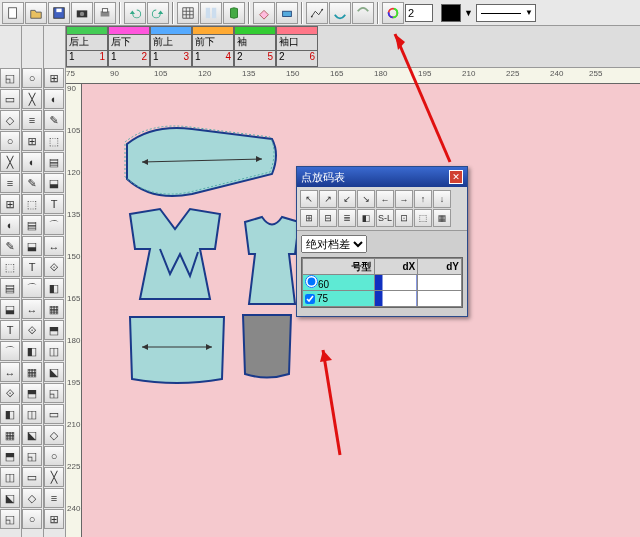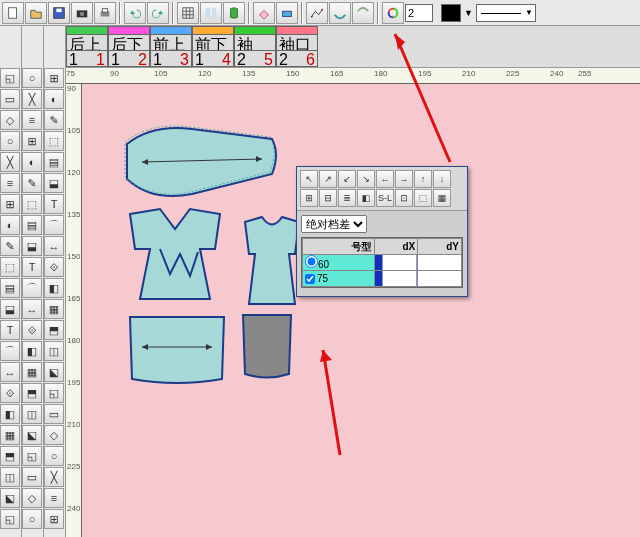--- a/index.html
+++ b/index.html
@@ -11,21 +11,21 @@
 .tb-btn svg { width: 14px; height: 14px; }
 .divider-v { width: 2px; height: 22px; border-left: 1px solid #888; border-right: 1px solid #fff; margin: 0 2px; }
 .color-swatch { width: 20px; height: 18px; border: 1px solid #666; }
 .num-field { width: 28px; height: 18px; border: 1px solid #666; background: #fff; font-size: 11px; padding: 0 2px; }
 .line-style { width: 60px; height: 18px; border: 1px solid #666; background: #fff; position: relative; }
 .line-style::after { content: ""; position: absolute; left: 4px; right: 14px; top: 50%; border-top: 1px solid #000; }
 .line-style .dd { position: absolute; right: 2px; top: 3px; font-size: 8px; }
 
 
 .piece-bar { height: 42px; display: flex; background: #ddd; border-bottom: 1px solid #999; margin-left: 66px; }
-.piece-tab { width: 42px; border: 1px solid #666; display: flex; flex-direction: column; font-size: 16px; }
+.piece-tab { width: 42px; border: 1px solid #666; display: flex; flex-direction: column; font-size: 10px; }
 .piece-tab .sw { flex: 1; }
 .piece-tab .lbl { height: 16px; display: flex; justify-content: space-between; padding: 0 2px; background: #ddd; border-top: 1px solid #666; }
 
 
 .left-bars { position: absolute; left: 0; top: 26px; bottom: 0; display: flex; }
 .left-col { width: 22px; background: #e8e8e8; border-right: 1px solid #999; display: flex; flex-direction: column; gap: 1px; padding-top: 42px; }
 .left-col .tb-btn { width: 20px; height: 20px; font-size: 11px; }
 
 
 .ruler-h { position: absolute; left: 66px; right: 0; top: 68px; height: 16px; background: #f5f5e8; border-bottom: 1px solid #666; font-size: 8px; color: #555; }
@@ -310,21 +310,21 @@
     <span style="left: 88px;">105</span>
     <span style="left: 132px;">120</span>
     <span style="left: 176px;">135</span>
     <span style="left: 220px;">150</span>
     <span style="left: 264px;">165</span>
     <span style="left: 308px;">180</span>
     <span style="left: 352px;">195</span>
     <span style="left: 396px;">210</span>
     <span style="left: 440px;">225</span>
     <span style="left: 484px;">240</span>
-    <span style="left: 512px;">255</span>
+    <span style="left: 523px;">255</span>
   </div>
 <div class="ruler-v" id="rulerv">
     <span style="top: 0px;">90</span>
     <span style="top: 42px;">105</span>
     <span style="top: 84px;">120</span>
     <span style="top: 126px;">135</span>
     <span style="top: 168px;">150</span>
     <span style="top: 210px;">165</span>
     <span style="top: 252px;">180</span>
     <span style="top: 294px;">195</span>
@@ -364,20 +364,25 @@
       </svg>
   </div>
   <div class="pattern" style="left:155px;top:225px">
     <svg width="60" height="75">
         <path d="M6 6 L54 6 L52 65 Q30 72 8 65 Z" fill="#888" stroke="#1a3a8a" stroke-width="2"></path>
       </svg>
   </div>
 </div>
 
 <div class="dialog">
+  <div class="dlg-title">
+    <span>点放码表</span>
+    <span class="spacer"></span>
+    <div class="dlg-close">✕</div>
+  </div>
   <div class="dlg-tools" id="dlgtools">
       <div class="tb-btn">↖</div>
       <div class="tb-btn">↗</div>
       <div class="tb-btn">↙</div>
       <div class="tb-btn">↘</div>
       <div class="tb-btn">←</div>
       <div class="tb-btn">→</div>
       <div class="tb-btn">↑</div>
       <div class="tb-btn">↓</div>
       <div class="tb-btn">⊞</div>

